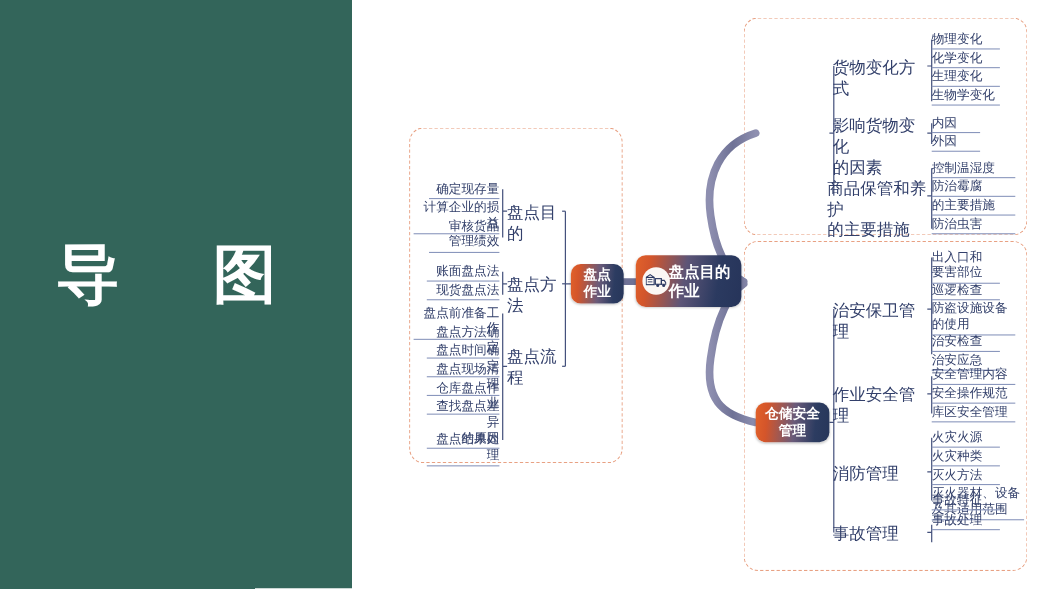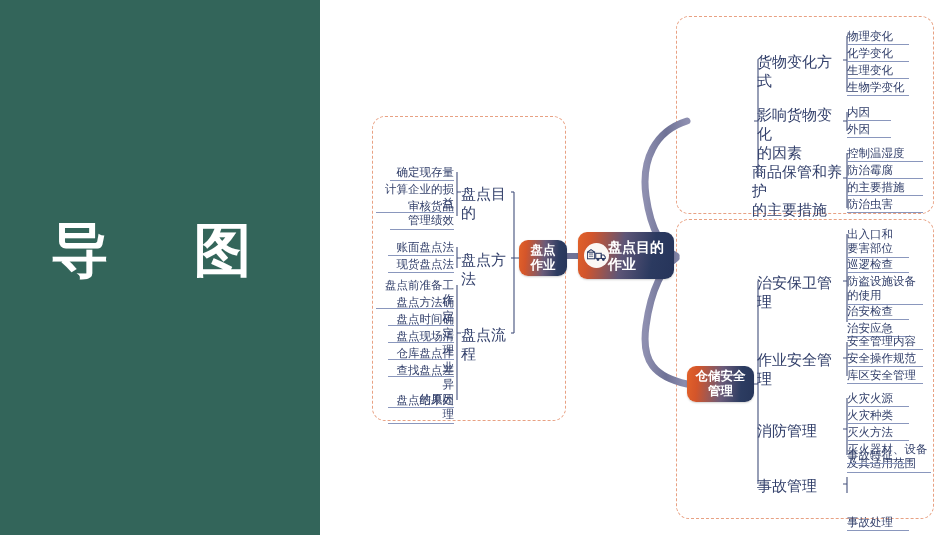--- a/index.html
+++ b/index.html
@@ -157,21 +157,21 @@
   <div class="mid l" style="left:461px;top:185px;width:48px;">盘点目的</div>
   <div class="leaf l" style="left:390px;top:165px;width:64px;">确定现存量</div>
   <div class="leaf l" style="left:376px;top:182px;width:78px;">计算企业的损益</div>
   <div class="leaf l" style="left:390px;top:199px;width:64px;">审核货品
 管理绩效</div>
 
   <div class="mid l" style="left:461px;top:251px;width:48px;">盘点方法</div>
   <div class="leaf l" style="left:388px;top:240px;width:66px;">账面盘点法</div>
   <div class="leaf l" style="left:388px;top:257px;width:66px;">现货盘点法</div>
 
-  <div class="mid l" style="left:461px;top:326px;width:48px;">盘点流程</div>
+  <div class="mid l" style="left:461px;top:316px;width:48px;">盘点流程</div>
   <div class="leaf l" style="left:376px;top:278px;width:78px;">盘点前准备工作</div>
   <div class="leaf l" style="left:388px;top:295px;width:66px;">盘点方法确定</div>
   <div class="leaf l" style="left:388px;top:312px;width:66px;">盘点时间确定</div>
   <div class="leaf l" style="left:388px;top:329px;width:66px;">盘点现场清理</div>
   <div class="leaf l" style="left:388px;top:346px;width:66px;">仓库盘点作业</div>
   <div class="leaf l" style="left:388px;top:363px;width:66px;">查找盘点差异
 的原因</div>
   <div class="leaf l" style="left:388px;top:393px;width:66px;">盘点结果处理</div>
 
   <div class="mid" style="left:757px;top:53px;width:86px;">货物变化方式</div>
@@ -208,15 +208,15 @@
 
   <div class="mid" style="left:757px;top:422px;width:86px;">消防管理</div>
   <div class="leaf r" style="left:847px;top:391px;width:62px;">火灾火源</div>
   <div class="leaf r" style="left:847px;top:408px;width:62px;">火灾种类</div>
   <div class="leaf r" style="left:847px;top:425px;width:62px;">灭火方法</div>
   <div class="leaf r" style="left:847px;top:442px;width:84px;">灭火器材、设备
 及其适用范围</div>
 
   <div class="mid" style="left:757px;top:477px;width:86px;">事故管理</div>
   <div class="leaf r" style="left:847px;top:448px;width:62px;">事故特征</div>
-  <div class="leaf r" style="left:847px;top:515px;width:62px;">事故处理</div>
+  <div class="leaf r" style="left:847px;top:466px;width:62px;">事故处理</div>
 
 </div>
 
 </body></html>

